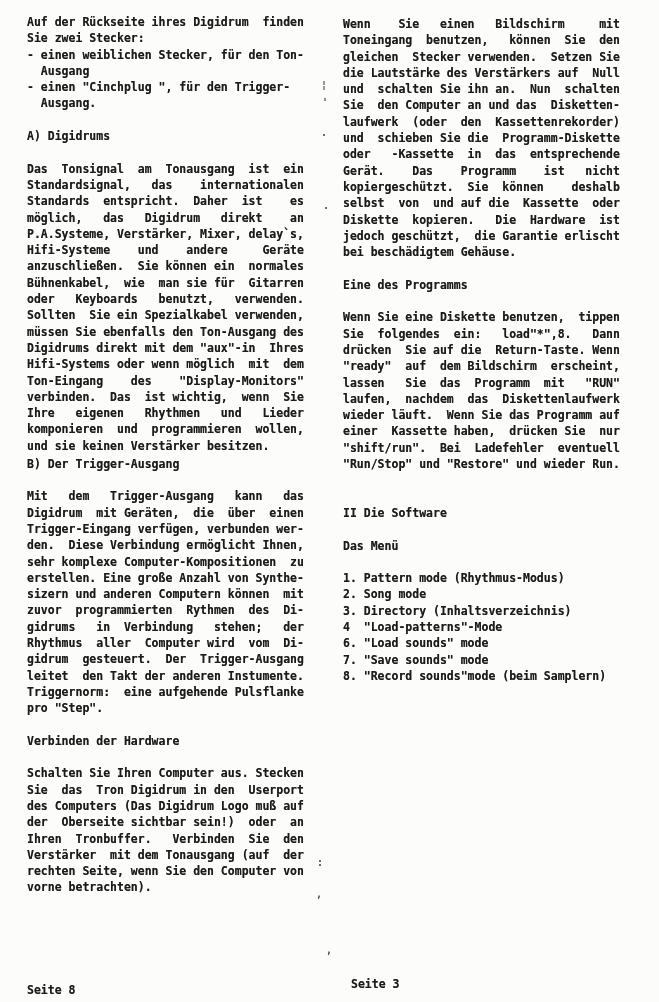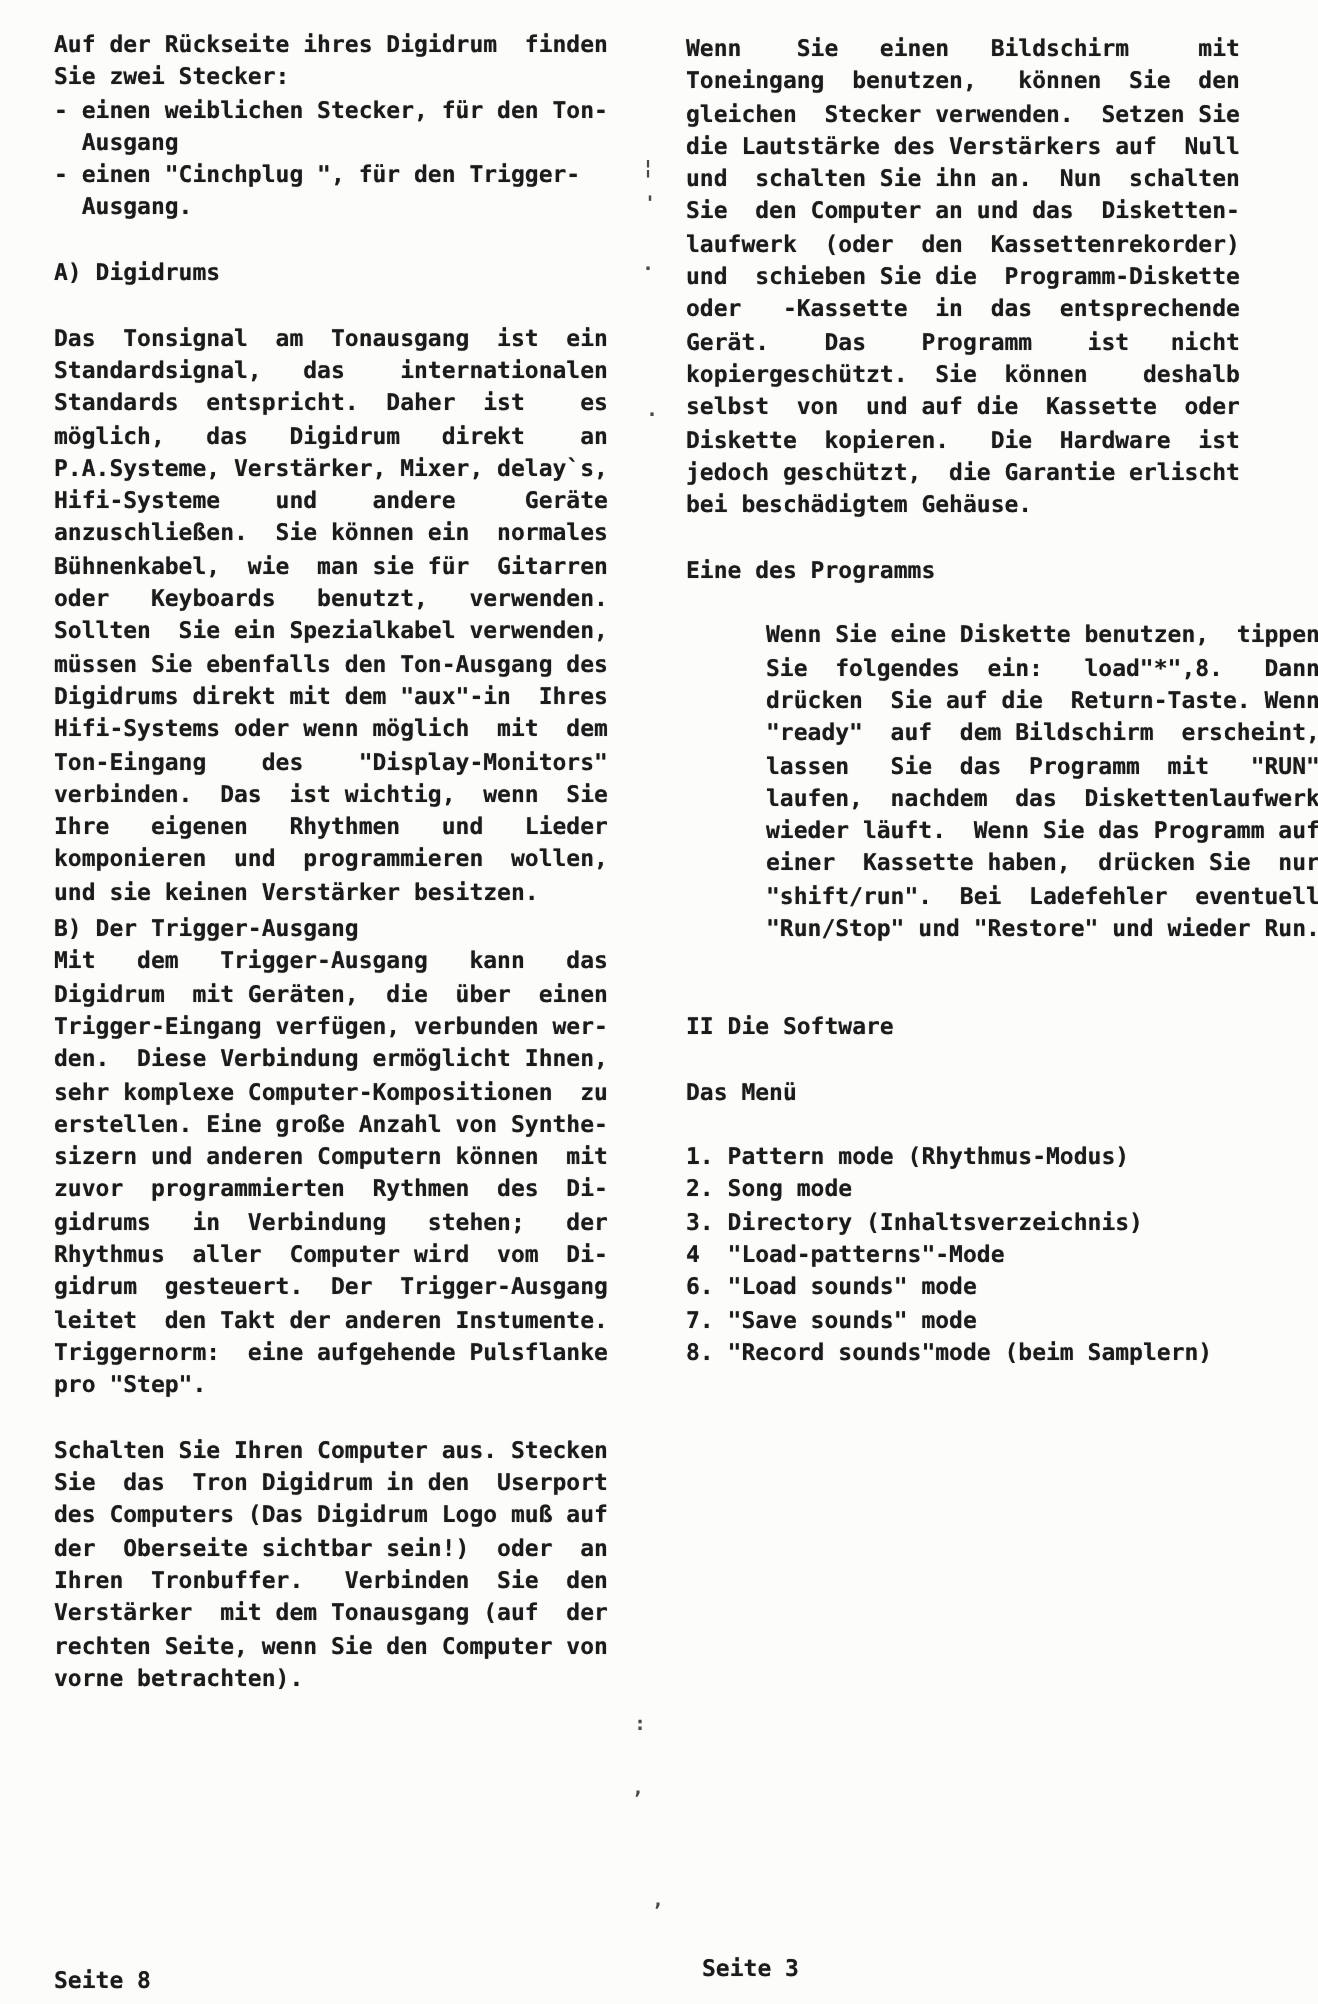--- a/index.html
+++ b/index.html
@@ -54,34 +54,35 @@
 Sollten  Sie ein Spezialkabel verwenden,
 müssen Sie ebenfalls den Ton-Ausgang des
 Digidrums direkt mit dem "aux"-in  Ihres
 Hifi-Systems oder wenn möglich  mit  dem
 Ton-Eingang    des    "Display-Monitors"
 verbinden.  Das  ist wichtig,  wenn  Sie
 Ihre   eigenen   Rhythmen   und   Lieder
 komponieren  und  programmieren  wollen,
 und sie keinen Verstärker besitzen.</div>
       <div class="block heading" style="margin-top: 2px;">B) Der Trigger-Ausgang</div>
-      <div class="block paragraph" style="margin-top: 0;">Mit   dem   Trigger-Ausgang   kann   das
+      <div class="block paragraph" style="margin-top: 16px;">Mit   dem   Trigger-Ausgang   kann   das
 Digidrum  mit Geräten,  die  über  einen
 Trigger-Eingang verfügen, verbunden wer-
 den.  Diese Verbindung ermöglicht Ihnen,
 sehr komplexe Computer-Kompositionen  zu
 erstellen. Eine große Anzahl von Synthe-
 sizern und anderen Computern können  mit
 zuvor  programmierten  Rythmen  des  Di-
 gidrums   in  Verbindung   stehen;   der
 Rhythmus  aller  Computer wird  vom  Di-
 gidrum  gesteuert.  Der  Trigger-Ausgang
 leitet  den Takt der anderen Instumente.
 Triggernorm:  eine aufgehende Pulsflanke
 pro "Step".</div>
+      <div class="block heading" style="margin-top: 16.3px;">Verbinden der Hardware</div>
       <div class="block paragraph" style="margin-top: 16.3px;">Schalten Sie Ihren Computer aus. Stecken
 Sie  das  Tron Digidrum in den  Userport
 des Computers (Das Digidrum Logo muß auf
 der  Oberseite sichtbar sein!)  oder  an
 Ihren  Tronbuffer.   Verbinden  Sie  den
 Verstärker  mit dem Tonausgang (auf  der
 rechten Seite, wenn Sie den Computer von
 vorne betrachten).</div>
     </div>
   <div class="col col-right">
@@ -94,21 +95,21 @@
 laufwerk  (oder  den  Kassettenrekorder)
 und  schieben Sie die  Programm-Diskette
 oder   -Kassette  in  das  entsprechende
 Gerät.    Das    Programm    ist   nicht
 kopiergeschützt.  Sie  können    deshalb
 selbst  von  und auf die  Kassette  oder
 Diskette  kopieren.   Die  Hardware  ist
 jedoch geschützt,  die Garantie erlischt
 bei beschädigtem Gehäuse.</div>
       <div class="block heading" style="margin-top: 16.3px;">Eine des Programms</div>
-      <div class="block paragraph" style="margin-top: 16.3px; margin-left: 40px;">Wenn Sie eine Diskette benutzen,  tippen
+      <div class="block paragraph" style="margin-top: 16.3px;">Wenn Sie eine Diskette benutzen,  tippen
 Sie  folgendes  ein:   load"*",8.   Dann
 drücken  Sie auf die  Return-Taste. Wenn
 "ready"  auf  dem Bildschirm  erscheint,
 lassen   Sie  das  Programm  mit   "RUN"
 laufen,  nachdem  das  Diskettenlaufwerk
 wieder läuft.  Wenn Sie das Programm auf
 einer  Kassette haben,  drücken Sie  nur
 "shift/run".  Bei  Ladefehler  eventuell
 "Run/Stop" und "Restore" und wieder Run.</div>
       <div class="block heading" style="margin-top: 32.6px;">II Die Software</div>

